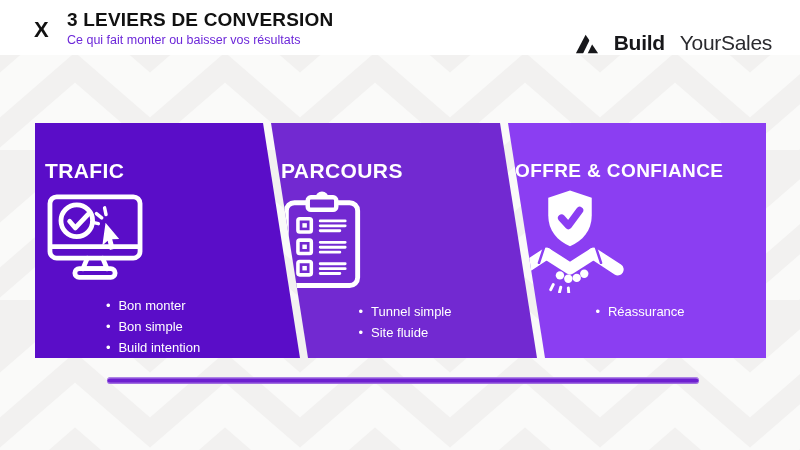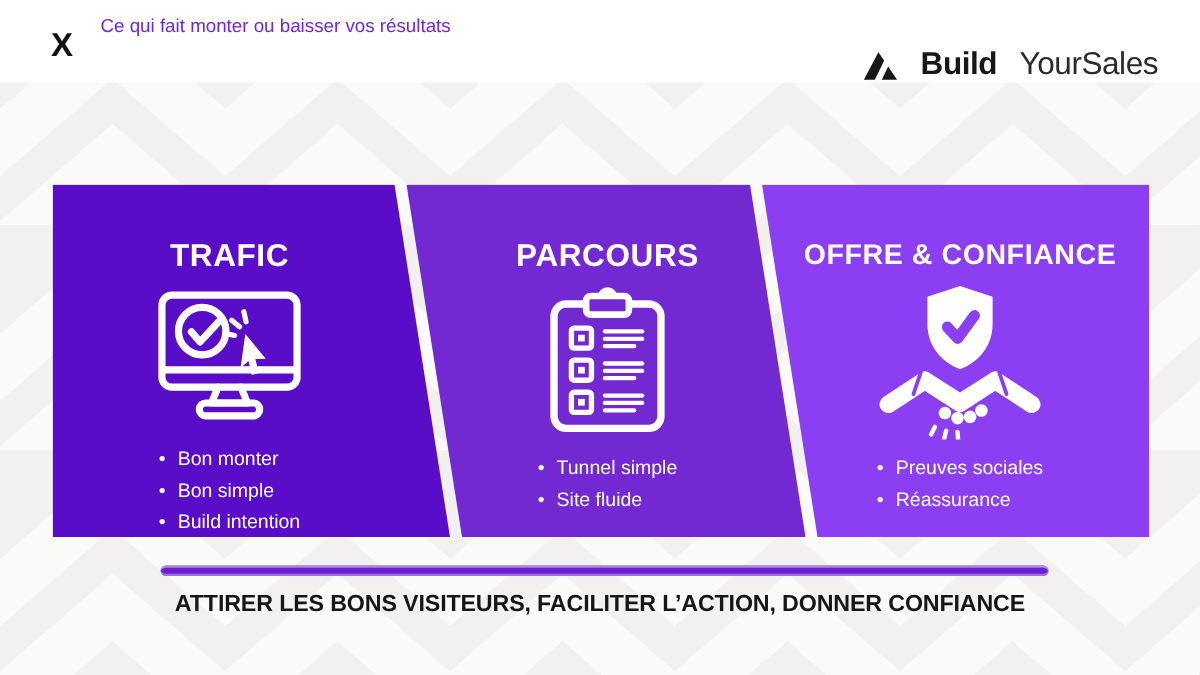--- a/index.html
+++ b/index.html
@@ -19,21 +19,21 @@
   .logo svg{display:block;}
   .logo-bold{font-size:21px;font-weight:700;color:#17171a;letter-spacing:-.3px;}
   .logo-light{font-size:21px;font-weight:400;color:#2a2a2e;letter-spacing:-.3px;}
 
   
   .band{position:absolute;left:35px;top:123px;width:731px;height:235px;z-index:2;}
   .panel{position:absolute;inset:0;}
   .panel-1{clip-path:polygon(0 0,228px 0,265px 100%,0 100%);}
   .panel-2{clip-path:polygon(236px 0,465px 0,502px 100%,273px 100%);}
   .panel-3{clip-path:polygon(473px 0,731px 0,731px 100%,510px 100%);}
-  .content{position:absolute;top:0;height:100%;display:flex;flex-direction:column;align-items:center;padding-top:36px;box-sizing:border-box;}
+  .content{position:absolute;top:0;height:100%;display:flex;flex-direction:column;align-items:flex-start;padding-top:36px;box-sizing:border-box;}
   .content-1{left:10px;width:216px;}
   .content-2{left:246px;width:248px;}
   .content-3{left:480px;width:250px;}
   .panel-title{font-size:21px;font-weight:700;color:#fff;letter-spacing:.4px;line-height:24px;}
   .content-3 .panel-title{font-size:19px;}
   .icon-box{height:102px;display:flex;align-items:center;justify-content:center;margin-top:7px;}
   .icon-box svg{display:block;}
   .stack{display:flex;flex-direction:column;align-items:center;}
   .bullets{margin:9px auto 0;width:fit-content;}
   .bullet{display:flex;align-items:baseline;color:#fff;font-size:13px;line-height:21px;}
@@ -57,20 +57,21 @@
         <path d="M-75 30 L0 95 L75 30 L150 95 L225 30" fill="none" stroke="#fafaf9" stroke-width="34" style="stroke: rgb(250, 250, 249);"></path>
         <path d="M-75 105 L0 170 L75 105 L150 170 L225 105" fill="none" stroke="#fafaf9" stroke-width="34" style="stroke: rgb(250, 250, 249);"></path>
       </pattern>
     </defs>
     <rect width="800" height="450" fill="url(#zig)"></rect>
   </svg>
 
   <div class="header">
     <div class="x-mark">X</div>
     <div class="title-block">
+      <div class="slide-title">3 LEVIERS DE CONVERSION</div>
       <div class="slide-subtitle">Ce qui fait monter ou baisser vos résultats</div>
     </div>
     <div class="logo">
       <span>
         <svg width="24" height="22" viewBox="0 0 26 22">
           <path d="M1 21 L11.5 1 L25 21 Z" fill="#17171a"></path>
           <rect x="13" y="-3" width="4.5" height="32" transform="rotate(26 15 13)" fill="#ffffff"></rect>
         </svg>
       </span>
       <span class="logo-bold">Build</span>
@@ -155,24 +156,22 @@
               <g stroke-width="3" stroke-linecap="round" fill="none" style="stroke: rgb(139, 62, 242);">
                 <path d="M33 8 L27 26 M95 8 L101 26"></path>
               </g>
               <g stroke="#ffffff" stroke-width="3.5" stroke-linecap="round" fill="none">
                 <path d="M44 52 l-3 6 M53 55 l-1.5 6 M62 56 l0.5 6"></path>
               </g>
             </svg>
           </div>
         </div>
         <div class="bullets">
-          <div class="bullet">Preuves sociales</div>
           <div class="bullet">Réassurance</div>
         </div>
       </div>
     </div>
 
   </div>
 
   <div class="bar" style="background-color: rgb(109, 31, 208);"></div>
-  <div class="caption">ATTIRER LES BONS VISITEURS, FACILITER L’ACTION, DONNER CONFIANCE</div>
 
 </div>
 
 </body></html>

